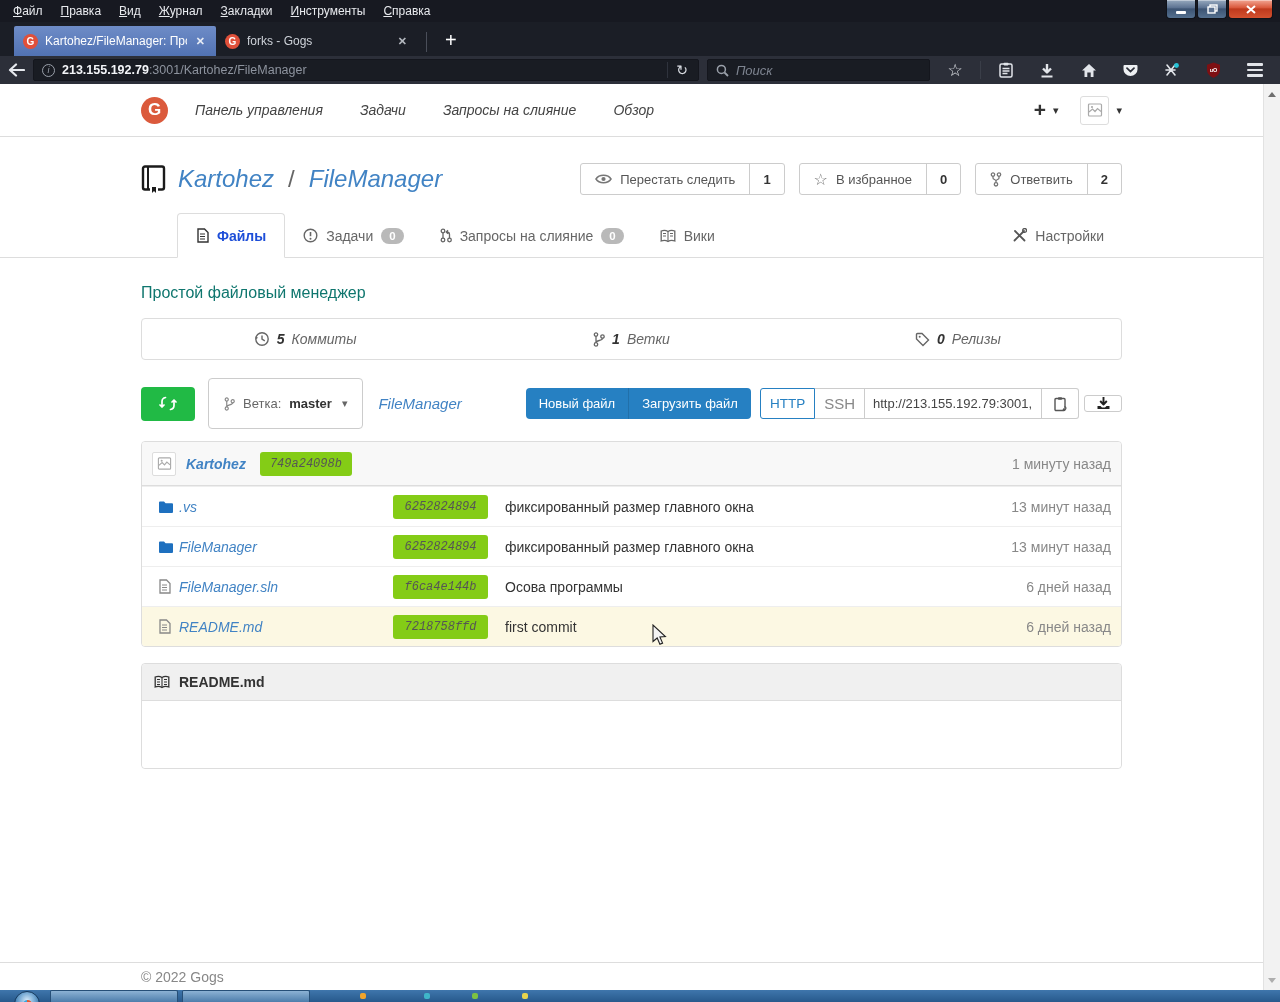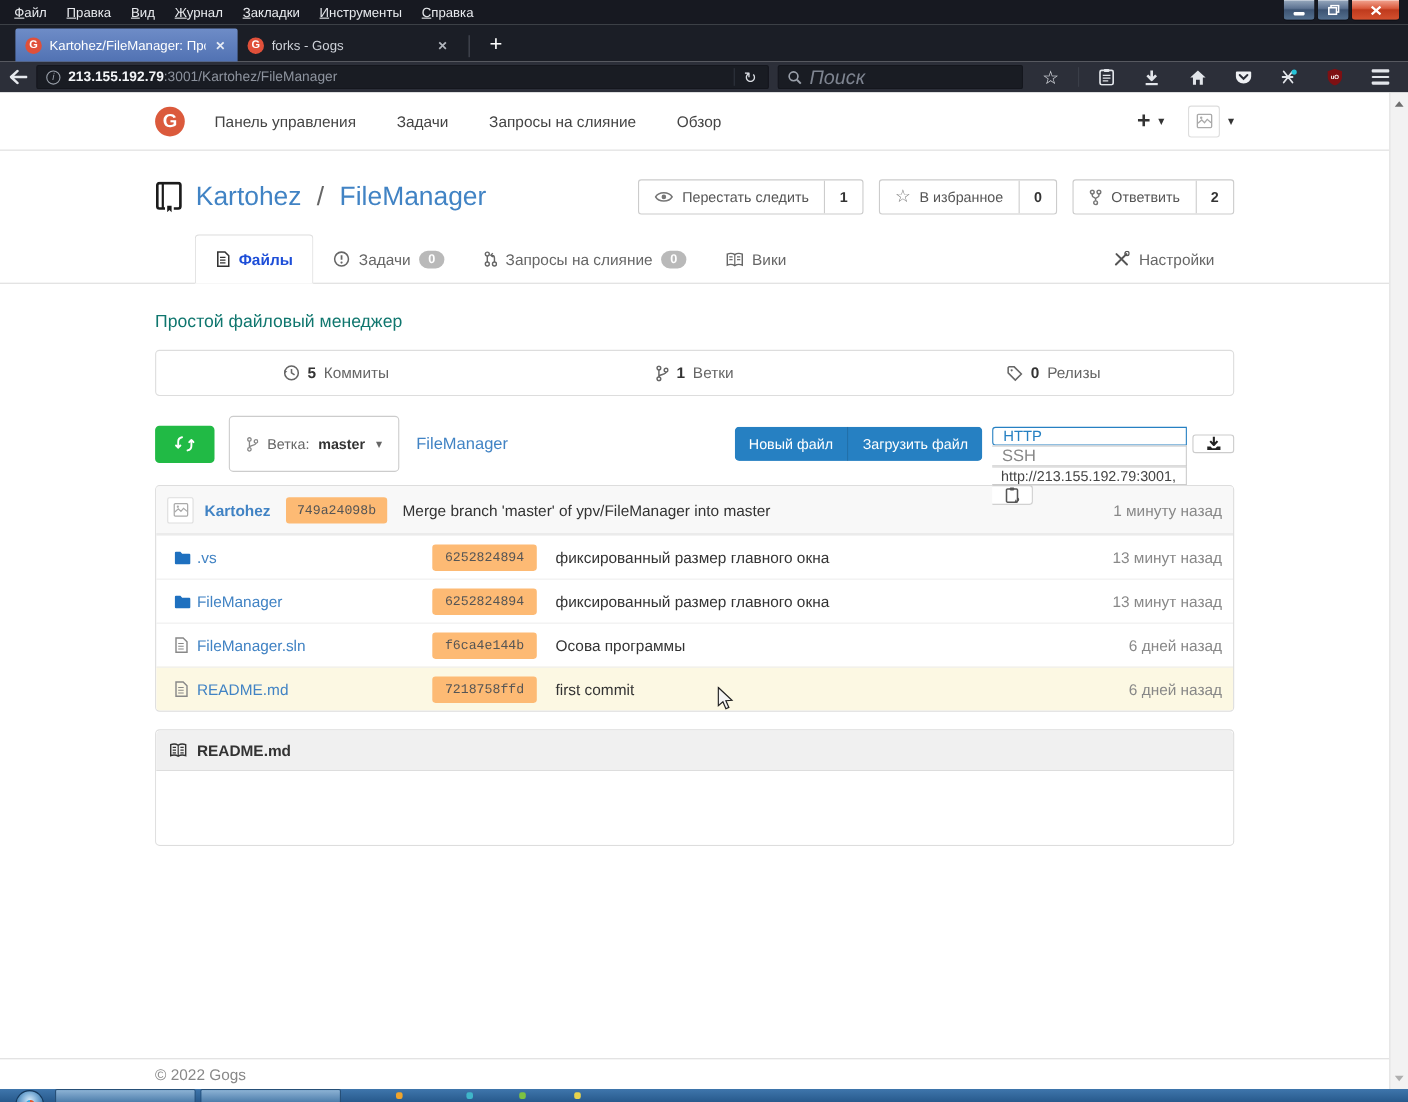--- a/index.html
+++ b/index.html
@@ -38,21 +38,21 @@
   .info-icon { width:13px; height:13px; border:1px solid #9aa0aa; border-radius:50%; color:#9aa0aa;
                font-size:9px; display:flex; align-items:center; justify-content:center; flex:none; font-style:italic; }
   .url-host { color:#f3f5f8; font-weight:bold; }
   .url-rest { color:#8d939e; }
   .url-right { margin-left:auto; display:flex; align-items:center; }
   .url-div { width:1px; height:16px; background:#2f333d; }
   .reload-btn { color:#dadde3; font-size:14px; padding:0 8px; }
   .searchbox { width:226px; height:22px; background:#191c23; border:1px solid #14161d; border-radius:2px;
                display:flex; align-items:center; gap:7px; padding:0 8px; }
   .searchbox input { background:transparent; border:none; outline:none; color:#c9cdd5; font-style:italic;
-                     font-size:18px; width:150px; font-family:"Liberation Sans",sans-serif; }
+                     font-size:13px; width:150px; font-family:"Liberation Sans",sans-serif; }
   .searchbox input::placeholder { color:#7e8490; }
   .tb-icon { width:34px; height:24px; display:flex; align-items:center; justify-content:center; color:#e2e5ea; }
   .tb-star { font-size:17px; }
   .tb-div { width:1px; height:18px; background:#3a3e48; }
   .hamburger { display:flex; flex-direction:column; gap:3px; }
   .hamburger span { width:16px; height:2.5px; background:#e2e5ea; border-radius:1px; }
 
   
   .scrollbar { position:absolute; top:84px; right:0; width:17px; height:906px; background:#f2f2f2;
                border-left:1px solid #e2e2e2; }
@@ -60,21 +60,21 @@
                     align-items:center; justify-content:center; }
   .sb-up { top:2px; } .sb-down { bottom:2px; }
   .tri-up { width:0; height:0; border-left:4px solid transparent; border-right:4px solid transparent;
             border-bottom:5px solid #6e6e6e; }
   .tri-down { width:0; height:0; border-left:4px solid transparent; border-right:4px solid transparent;
               border-top:5px solid #aeaeae; }
 
   
   .page { position:absolute; top:84px; left:0; width:1263px; height:906px; background:#fff;
           color:#444; font-size:14px; }
-  a { text-decoration:none; }
+  a { text-decoration:none;font-style:italic; }
   .gogs-nav { height:53px; border-bottom:1px solid #ddd; display:flex; align-items:center; padding:0 141px; }
   .gogs-logo { width:27px; height:27px; border-radius:50%; background:#db5a3c; color:#fff;
                font-weight:bold; font-size:17px; display:flex; align-items:center; justify-content:center;
                margin-right:27px; }
   .gn-item { margin-right:37px; color:#444; }
   .gn-right { margin-left:auto; display:flex; align-items:center; }
   .gn-plus { font-size:21px; color:#333; font-weight:bold; }
   .caret { font-size:11px; color:#333; margin-left:7px; }
   .gn-avatar { width:29px; height:29px; border:1px solid #ddd; border-radius:3px; margin-left:22px;
                display:flex; align-items:center; justify-content:center; background:#fff; }
@@ -109,40 +109,40 @@
                  align-items:center; justify-content:center; }
   .branch-dd { margin-left:13px; height:51px; border:1px solid #ccc; border-radius:4px; display:flex;
                align-items:center; gap:8px; padding:16px 15px; font-size:13px; color:#666; background:#fff; }
   .branch-dd b { color:#333; }
   .path-link { margin-left:15px; color:#4183c4; font-size:15px; }
   .right-tools { margin-left:auto; display:flex; align-items:center; }
   .blue-group { display:flex; border-radius:4px; overflow:hidden; }
   .btn-blue { background:#2680c2; color:#fff; font-size:13px; padding:0 13px; height:31px;
               display:flex; align-items:center; border:none; font-family:inherit; }
   .btn-blue + .btn-blue { border-left:1px solid rgba(0,0,0,.12); }
-  .clone-group { display:flex; height:31px; margin-left:9px;flex-direction:column; }
+  .clone-group { display:flex; height:31px; margin-left:9px; }
   .clone-group > * { height:31px; }
   .http-btn { border:1px solid #2680c2; color:#2680c2; background:#fff; padding:0 9px; font-size:13.5px;
               display:flex; align-items:center; border-radius:3px 0 0 3px; }
   .ssh-btn { border:1px solid #ccc; border-left:none; color:#888; background:#fff; padding:0 9px;
              font-size:15px; display:flex; align-items:center; }
   .clone-input { border:1px solid #ccc; border-left:none; width:177px; font-size:13px; color:#444;
                  padding:0 8px; font-family:"Liberation Sans",sans-serif; outline:none; }
   .copy-btn { border:1px solid #ccc; border-left:none; width:37px; background:#fff; display:flex;
               align-items:center; justify-content:center; border-radius:0 3px 3px 0; color:#444; }
   .dl-btn { border:1px solid #ccc; border-radius:3px; width:38px; margin-left:5px; background:#fff;
             display:flex; align-items:center; justify-content:center; color:#222; }
 
   .files-table { margin-top:12px; border:1px solid #ddd; border-radius:4px; overflow:hidden; }
   .ft-head { height:44px; background:#f8f8f8; display:flex; align-items:center; padding:0 10px;
              border-bottom:1px solid #ddd; }
   .avatar-sm { width:24px; height:24px; border:1px solid #ddd; border-radius:2px; background:#fff;
                display:flex; align-items:center; justify-content:center; flex:none; }
   .ft-user { font-weight:bold; color:#4183c4; margin-left:10px; }
-  .hash-badge { margin-left:14px; background:#fdba74; border-radius:3px; padding:5px 10px;
+  .hash-badge { margin-left:14px; background:#84cc16; border-radius:3px; padding:5px 10px;
                 font-family:"Liberation Mono",monospace; font-size:12px; color:#555; }
   .ft-msg { margin-left:14px; color:#333; }
   .ft-time { margin-left:auto; color:#888; }
   .ft-row { height:40px; display:flex; align-items:center; padding:0 10px; border-top:1px solid #eee; }
   .ft-row:first-of-type { border-top:none; }
   .ft-row.hl { background:#fcf8e3; }
   .col-icon { width:27px; padding-left:6px; display:flex; }
   .col-name { width:214px; }
   .col-name a { color:#4183c4; }
   .col-hash { width:112px; }
@@ -483,21 +483,20 @@
       <div class="ft-head">
         <span class="avatar-sm">
           <svg width="15" height="15" viewBox="0 0 16 16">
               <rect x="1.5" y="2" width="13" height="12" rx="1" fill="none" stroke="#aaa" stroke-width="1.2"></rect>
               <path d="M2,10 L5.5,7 L8,9.5 L10.5,6.5 L14,9.5" fill="none" stroke="#aaa" stroke-width="1.2"></path>
               <circle cx="5" cy="5" r="1.1" fill="#aaa"></circle>
             </svg>
         </span>
         <a class="ft-user">Kartohez</a>
         <a class="hash-badge">749a24098b</a>
-        <span class="ft-msg">Merge branch 'master' of ypv/FileManager into master</span>
         <span class="ft-time">1 минуту назад</span>
       </div>
 
       <div class="ft-row">
         <span class="col-icon">
             <svg width="16" height="14" viewBox="0 0 16 14">
               <path d="M1,2.5 a1,1 0 0 1 1,-1 h4 l1.6,1.8 H14 a1,1 0 0 1 1,1 V12 a1,1 0 0 1 -1,1 H2 a1,1 0 0 1 -1,-1 Z" fill="#1e70bf"></path>
             </svg>
           </span>
         <span class="col-name"><a>.vs</a></span>

